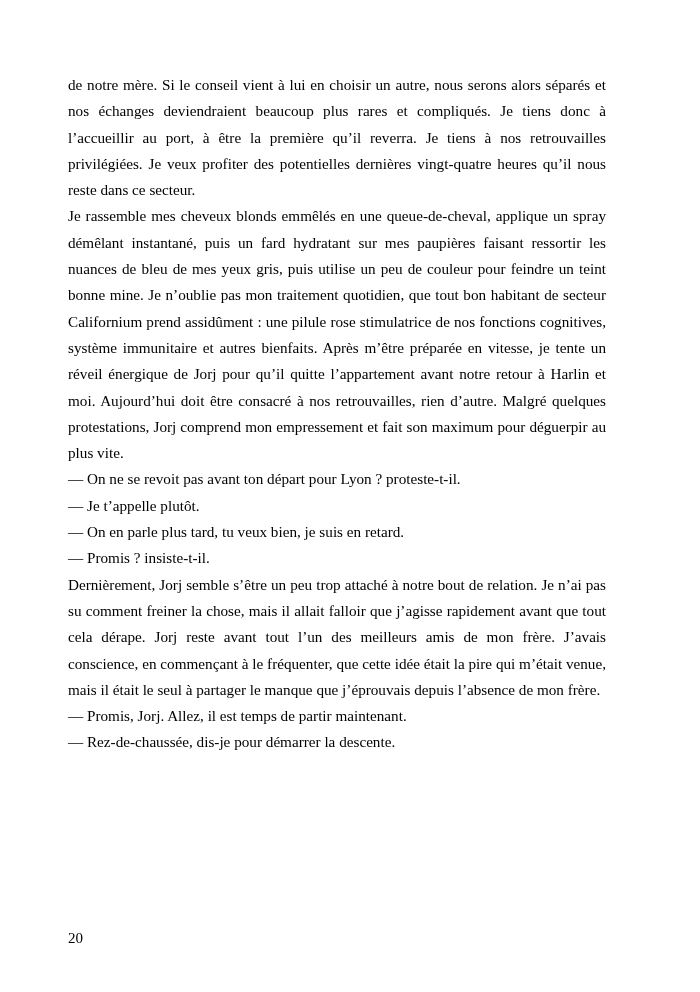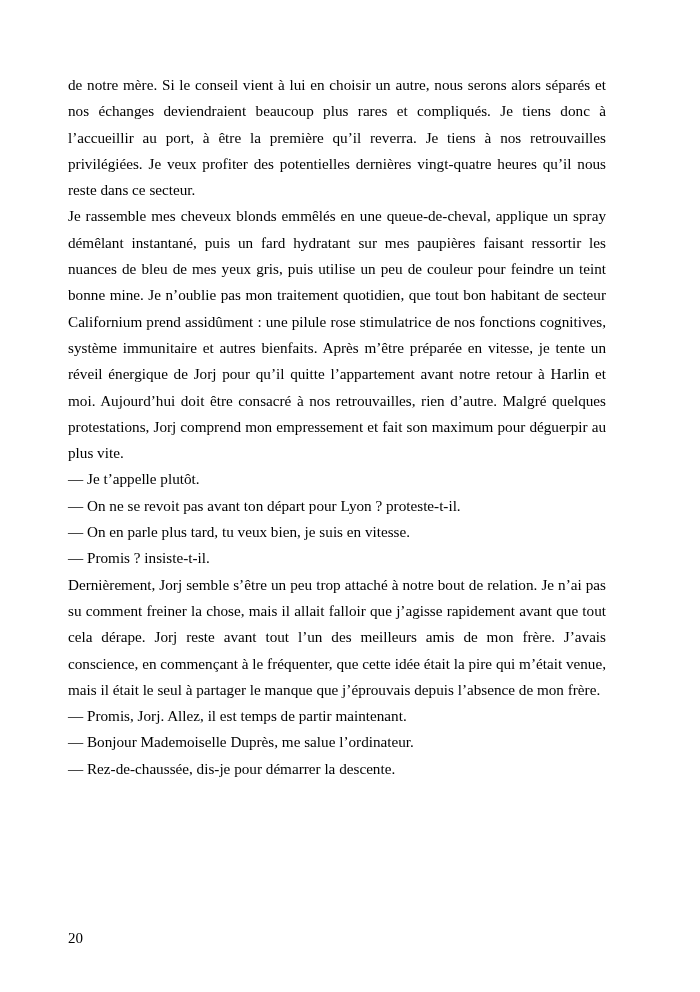--- a/index.html
+++ b/index.html
@@ -45,23 +45,22 @@
     line-height: 1;
   }
 </style>
 </head>
 <body>
 
 <div class="page">
   <div class="body-text" id="text-body">
       <p>de notre mère. Si le conseil vient à lui en choisir un autre, nous serons alors séparés et nos échanges deviendraient beaucoup plus rares et compliqués. Je tiens donc à l’accueillir au port, à être la première qu’il reverra. Je tiens à nos retrouvailles privilégiées. Je veux profiter des potentielles dernières vingt-quatre heures qu’il nous reste dans ce secteur.</p>
       <p class="para-indent">Je rassemble mes cheveux blonds emmêlés en une queue-de-cheval, applique un spray démêlant instantané, puis un fard hydratant sur mes paupières faisant ressortir les nuances de bleu de mes yeux gris, puis utilise un peu de couleur pour feindre un teint bonne mine. Je n’oublie pas mon traitement quotidien, que tout bon habitant de secteur Californium prend assidûment : une pilule rose stimulatrice de nos fonctions cognitives, système immunitaire et autres bienfaits. Après m’être préparée en vitesse, je tente un réveil énergique de Jorj pour qu’il quitte l’appartement avant notre retour à Harlin et moi. Aujourd’hui doit être consacré à nos retrouvailles, rien d’autre. Malgré quelques protestations, Jorj comprend mon empressement et fait son maximum pour déguerpir au plus vite.</p>
+      <p class="dialogue">— On ne se revoit pas avant ton départ pour Lyon ? proteste-t-il.</p>
       <p class="dialogue">— Je t’appelle plutôt.</p>
-      <p class="dialogue">— On ne se revoit pas avant ton départ pour Lyon ? proteste-t-il.</p>
-      <p class="dialogue">— On en parle plus tard, tu veux bien, je suis en vitesse.</p>
+      <p class="dialogue">— On en parle plus tard, tu veux bien, je suis en retard.</p>
       <p class="dialogue">— Promis ? insiste-t-il.</p>
       <p class="para-indent">Dernièrement, Jorj semble s’être un peu trop attaché à notre bout de relation. Je n’ai pas su comment freiner la chose, mais il allait falloir que j’agisse rapidement avant que tout cela dérape. Jorj reste avant tout l’un des meilleurs amis de mon frère. J’avais conscience, en commençant à le fréquenter, que cette idée était la pire qui m’était venue, mais il était le seul à partager le manque que j’éprouvais depuis l’absence de mon frère.</p>
       <p class="dialogue">— Promis, Jorj. Allez, il est temps de partir maintenant.</p>
-      <p class="dialogue">— Bonjour Mademoiselle Duprès, me salue l’ordinateur.</p>
       <p class="dialogue">— Rez-de-chaussée, dis-je pour démarrer la descente.</p>
     </div>
   <div class="page-number">20</div>
 </div>
 
 </body></html>

